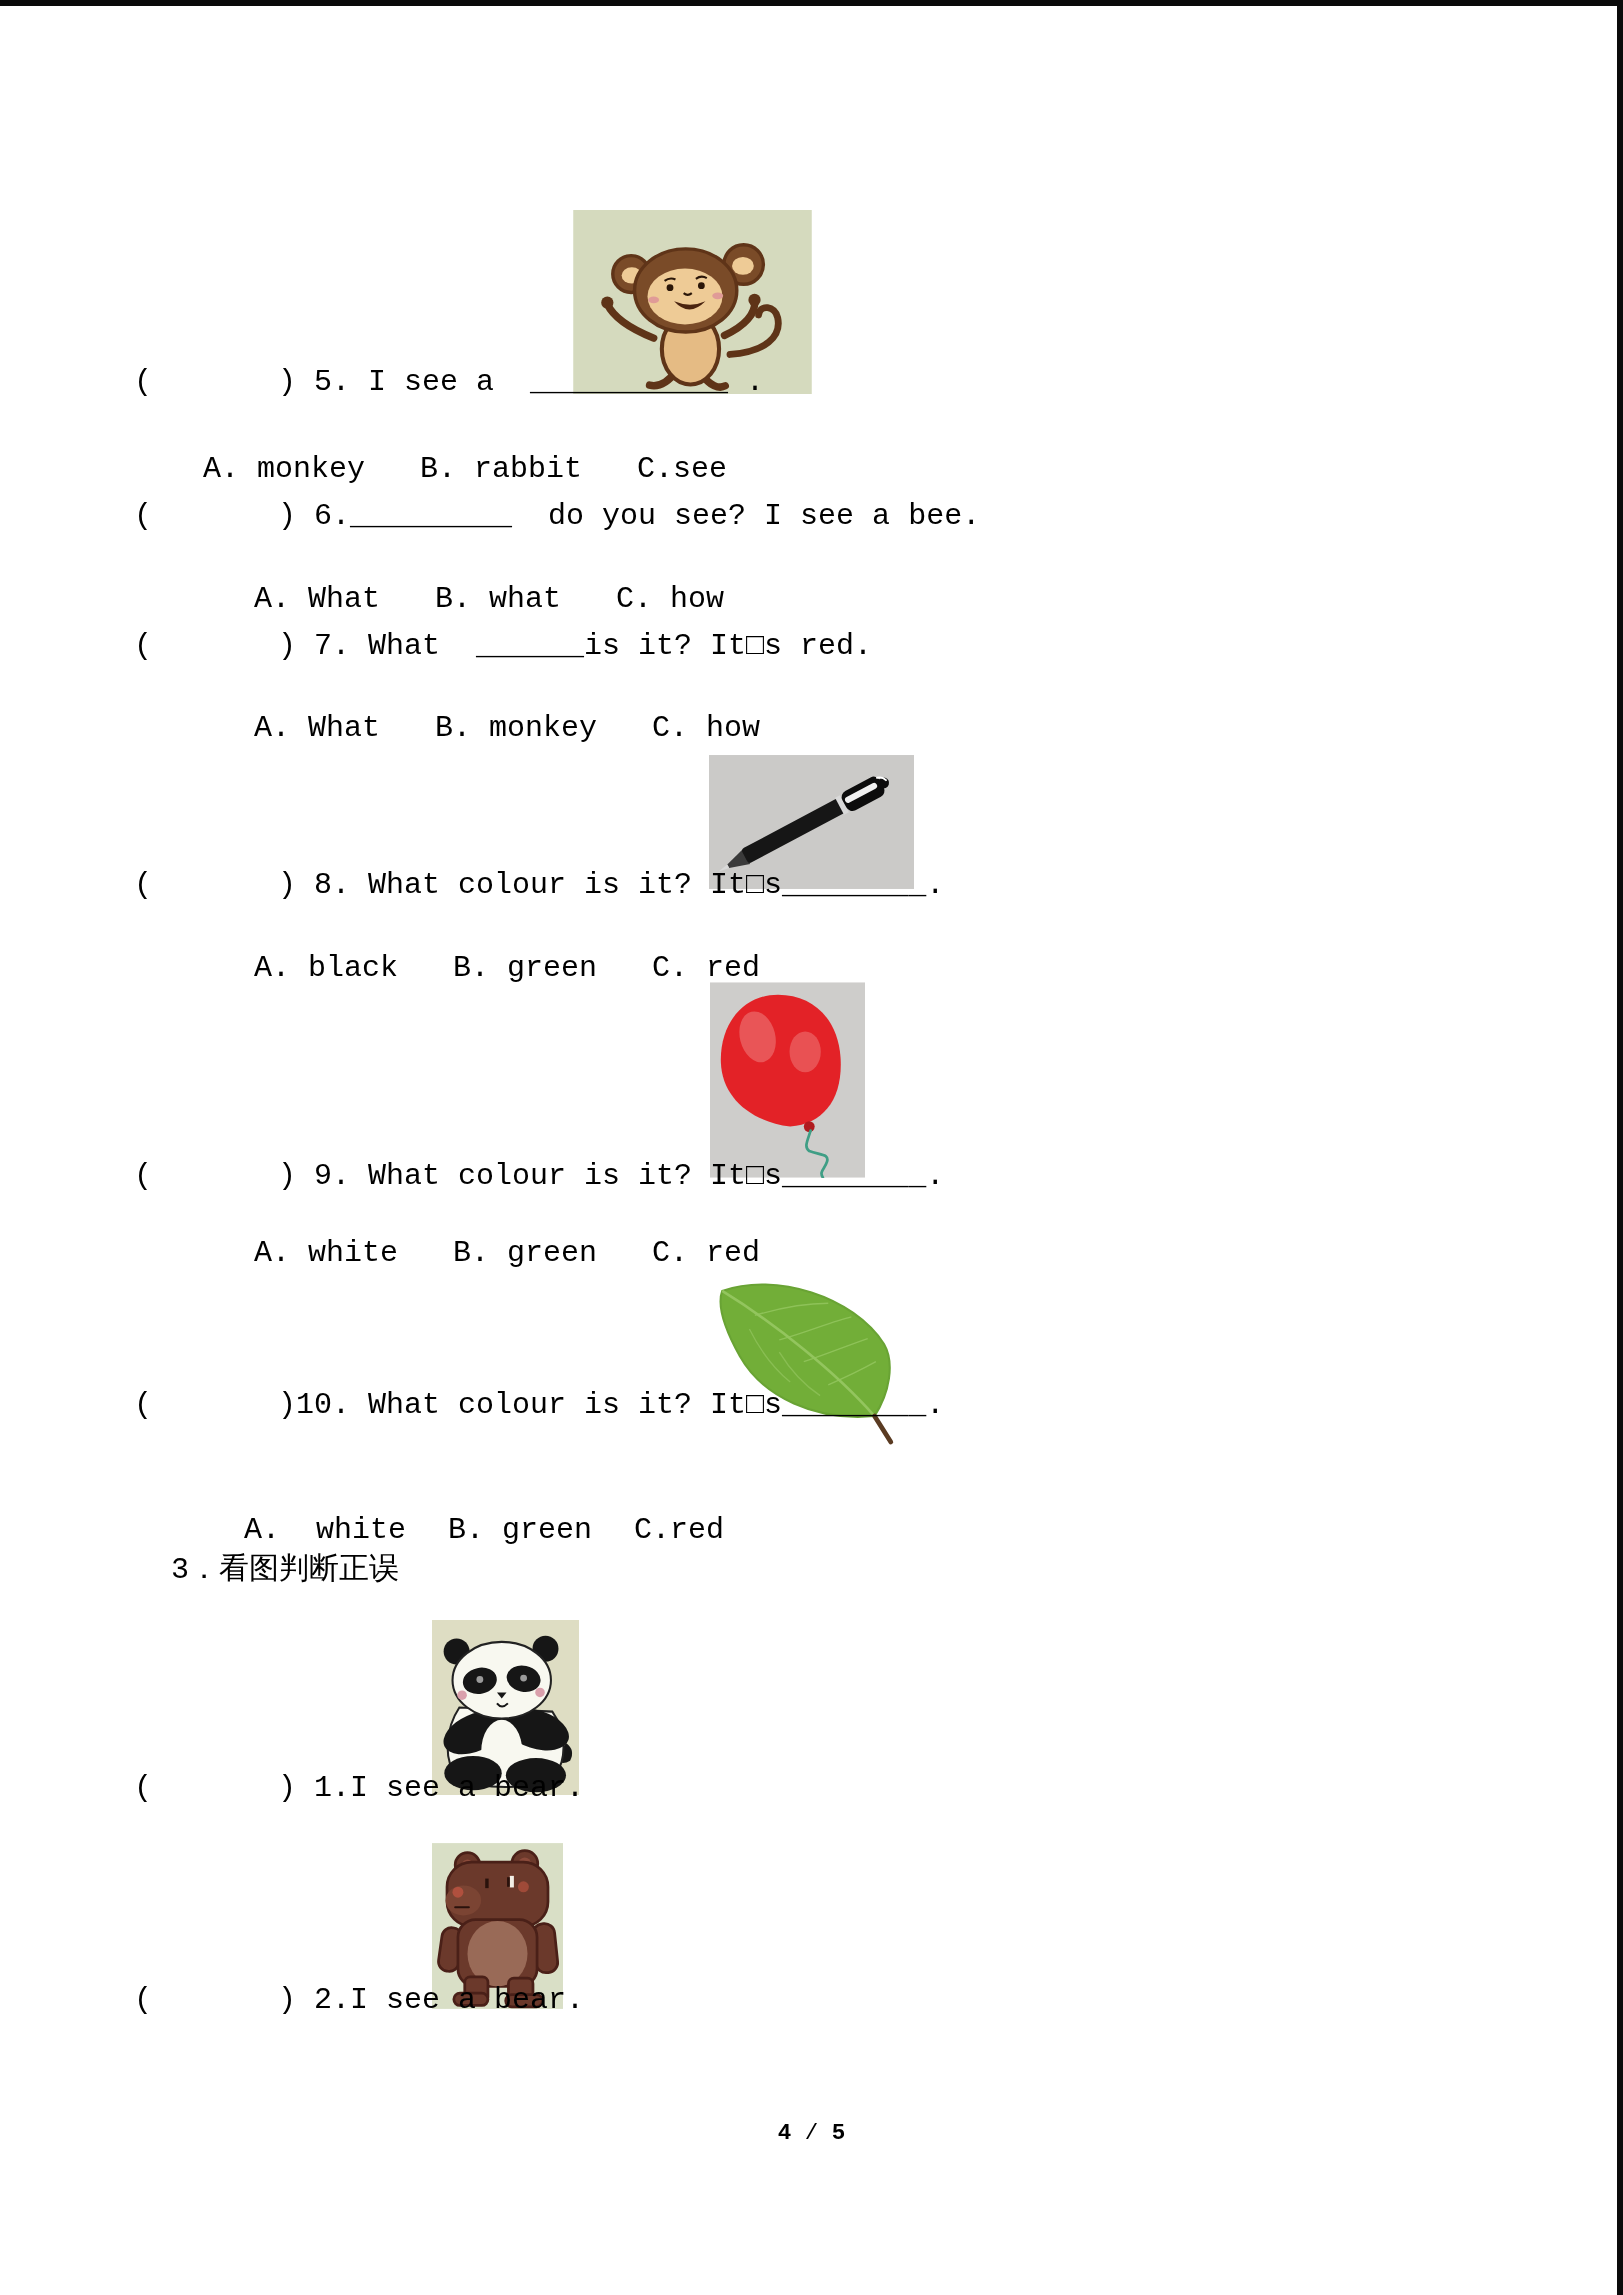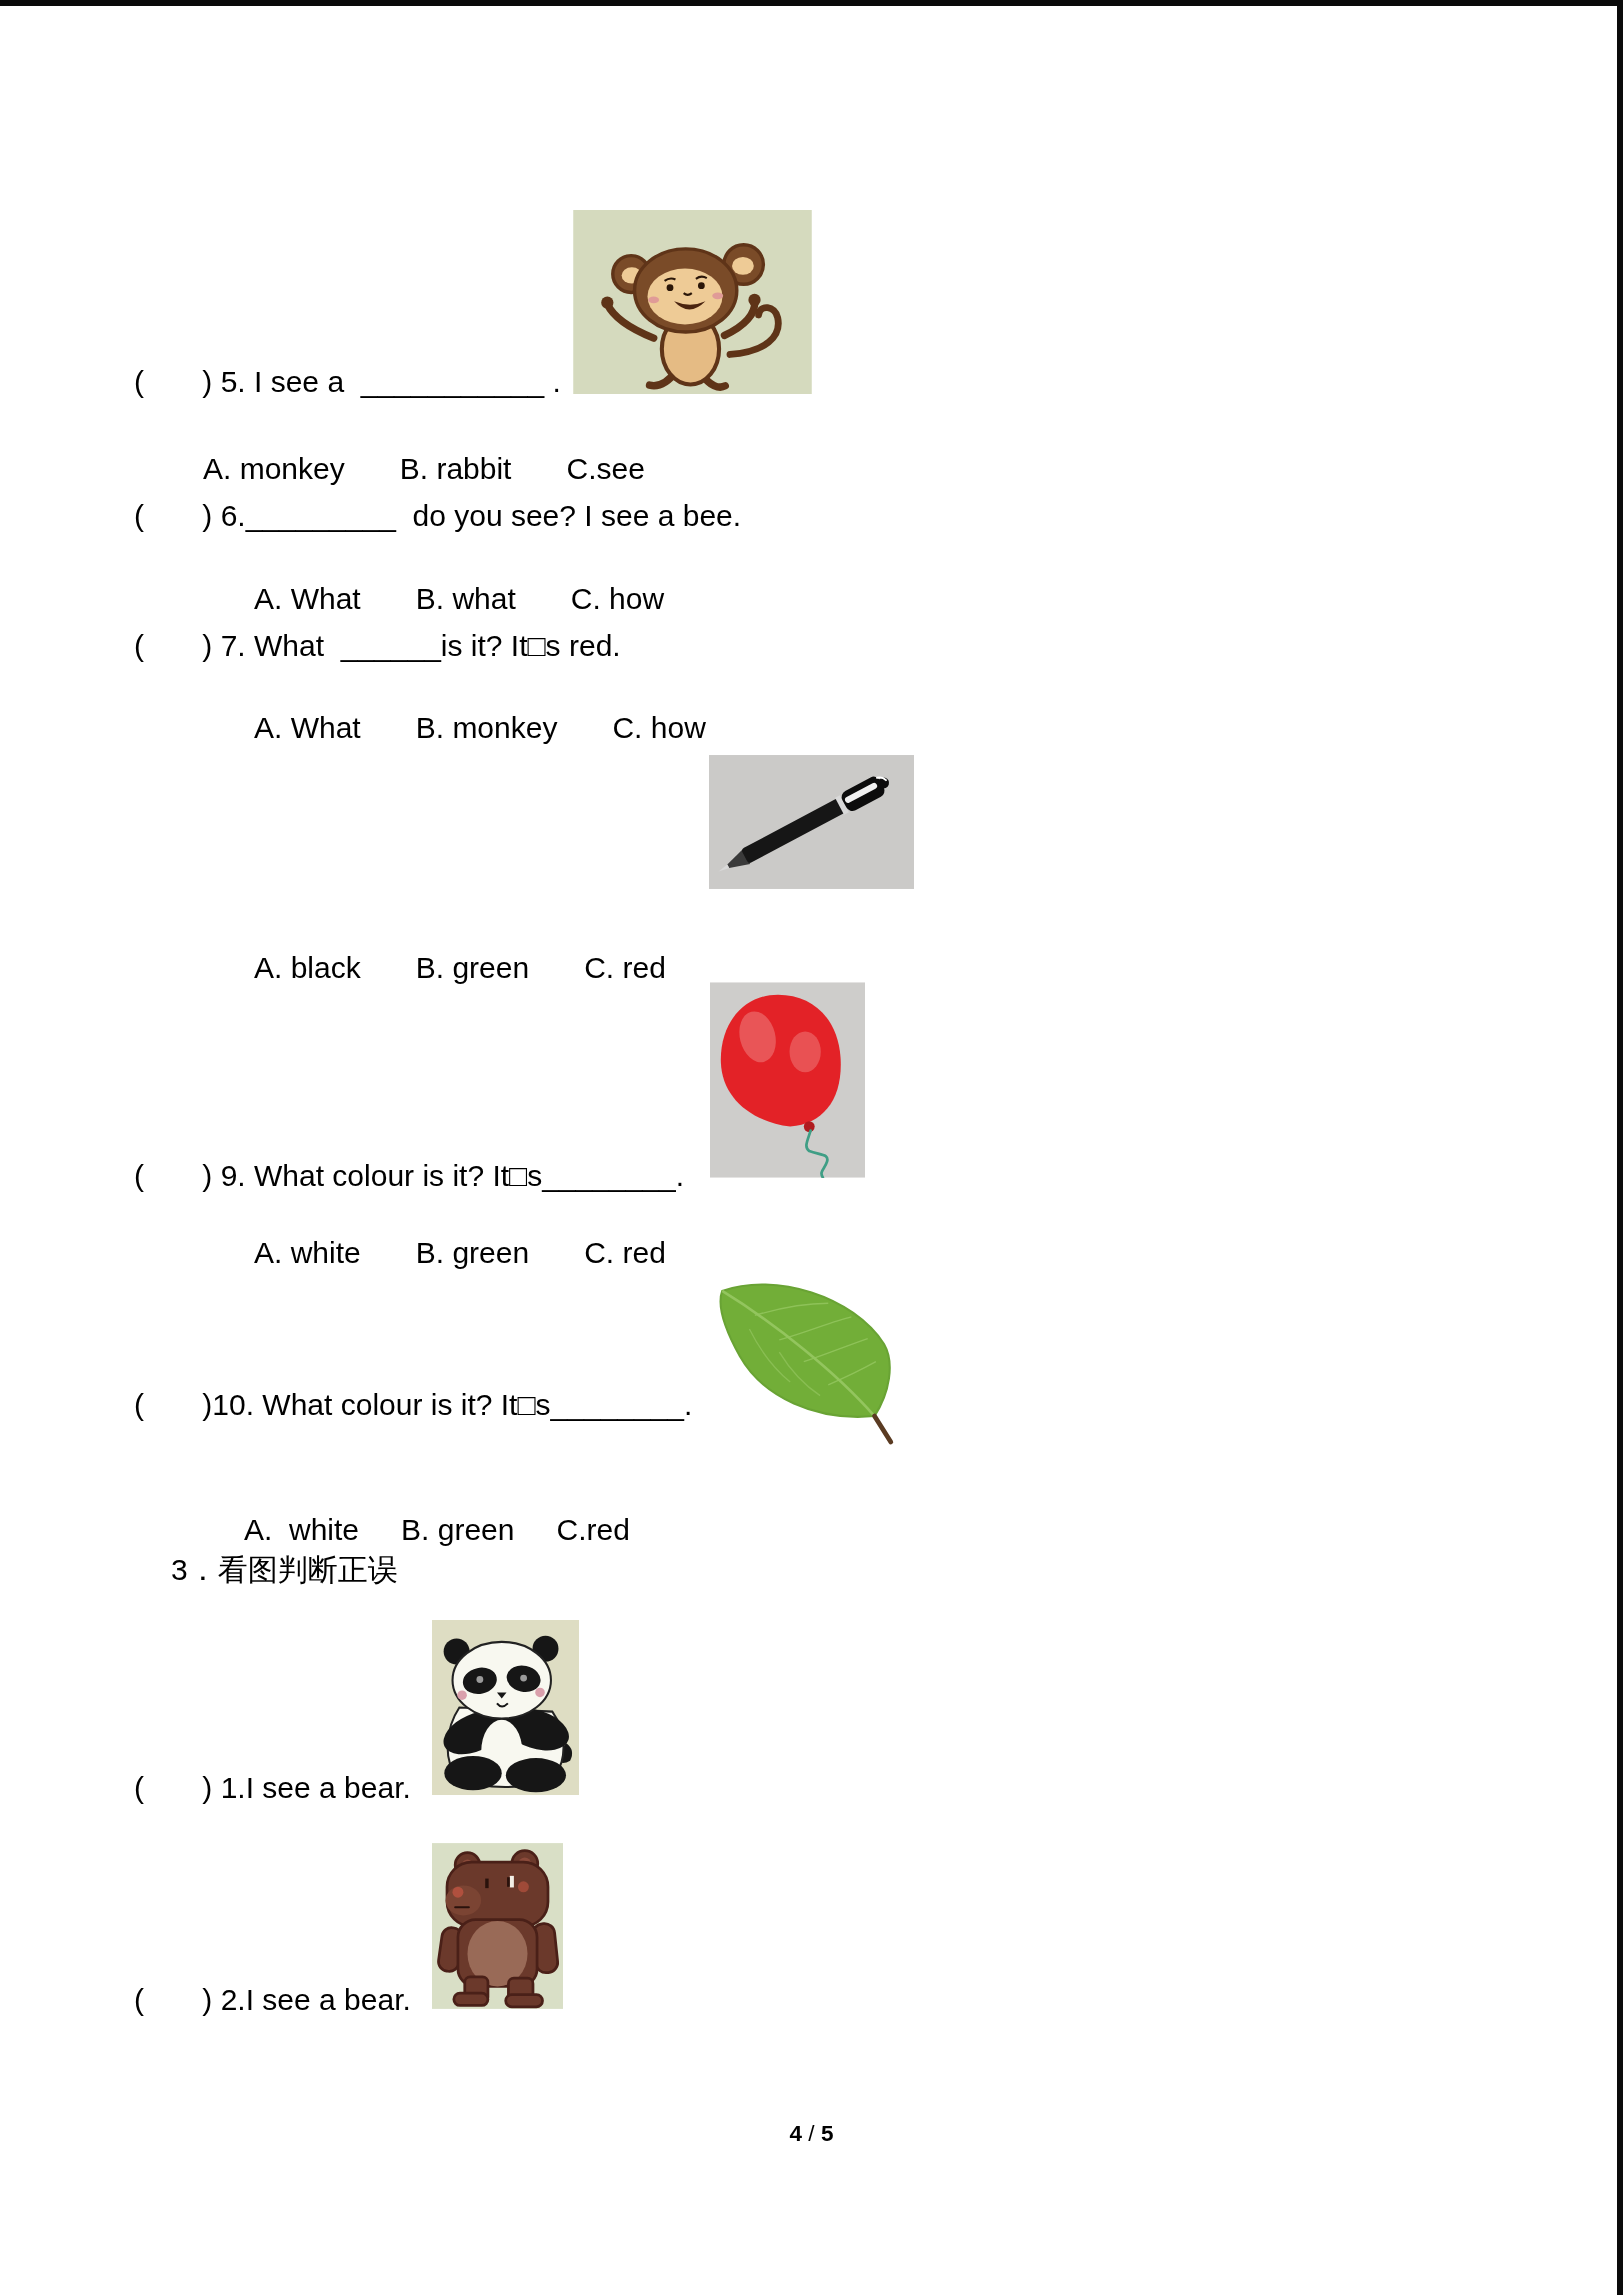--- a/index.html
+++ b/index.html
@@ -2,21 +2,21 @@
 <html style="--monkey-bg: #d5dabe; --monkey-brown: #7a4b28; --monkey-dark: #5f3418; --monkey-tan: #eecb96; --monkey-body: #e5bb84; --pen-bg: #cbcac8; --pen-black: #161616; --pen-silver: #d9d9d9; --balloon-bg: #cecdcb; --balloon-red: #e32227; --balloon-dark: #b01b1f; --balloon-hl: #ef8080; --string-teal: #3f9e85; --leaf-green: #72ae38; --leaf-edge: #69a334; --leaf-vein: #93c55e; --leaf-stem: #5a3b22; --panda-bg: #deddc3; --panda-black: #161616; --panda-white: #f8f8f0; --panda-cheek: #daa0ac; --bear-bg: #d9dfc6; --bear-outline: #4a2018; --bear-brown: #6b392b; --bear-belly: #996a57; --bear-inner: #8a4a3a; --bear-nose: #b0503e;font-size:11px"><head>
 <meta charset="utf-8">
 <style>
   html, body { margin: 0; padding: 0; background: #ffffff; }
   .page {
     position: relative;
     width: 1623px;
     height: 2295px;
     background: #ffffff;
     overflow: hidden;
-    font-family: Liberation Sans, sans-serif;
+    font-family: Liberation Mono, monospace;
     color: #000000;
   }
   .edge-top {
     position: absolute; left: 0; top: 0;
     width: 1623px; height: 6.1px; background: #0a0a0a;
   }
   .edge-right {
     position: absolute; right: 0; top: 0;
     width: 6.1px; height: 2295px; background: #0a0a0a;
   }
@@ -116,20 +116,21 @@
       <polygon points="12,95 12,101 -4,98" fill="var(--pen-silver)"></polygon>
       <rect x="40" y="85" width="162" height="24" rx="5" fill="var(--pen-black)"></rect>
       <rect x="197" y="83" width="8" height="28" fill="var(--pen-silver)"></rect>
       <rect x="205" y="81" width="62" height="32" rx="10" fill="#0c0c0c"></rect>
       <rect x="208" y="90" width="52" height="9" rx="4.5" fill="#f0f0f0"></rect>
       <circle cx="270" cy="97" r="8" fill="#0c0c0c"></circle>
       <path d="M265,86 q8,2 10,9" fill="none" stroke="#ffffff" stroke-width="3" stroke-linecap="round"></path>
     </g>
   </svg>
 
+  <div class="qline" style="left:134px; top:868px;">(       ) 8. What colour is it? It□s________.</div>
   <div class="opts" style="left:254px; top:935px;text-align:center;">
     <span class="opt">A. black</span>
     <span class="opt">B. green</span>
     <span class="opt">C. red</span>
   </div>
 
   <svg class="illus" style="left:710px; top:982px;" width="155" height="196" viewBox="0 0 228 287">
     <rect x="0" y="0" width="228" height="287" fill="var(--balloon-bg)"></rect>
     <path d="M100,18 C48,18 14,62 16,118 C18,168 58,204 118,212 C168,208 196,170 192,110 C188,54 152,18 100,18 Z" fill="var(--balloon-red)"></path>
     <ellipse cx="70" cy="80" rx="26" ry="38" fill="var(--balloon-hl)" opacity="0.55" transform="rotate(-14 70 80)"></ellipse>

